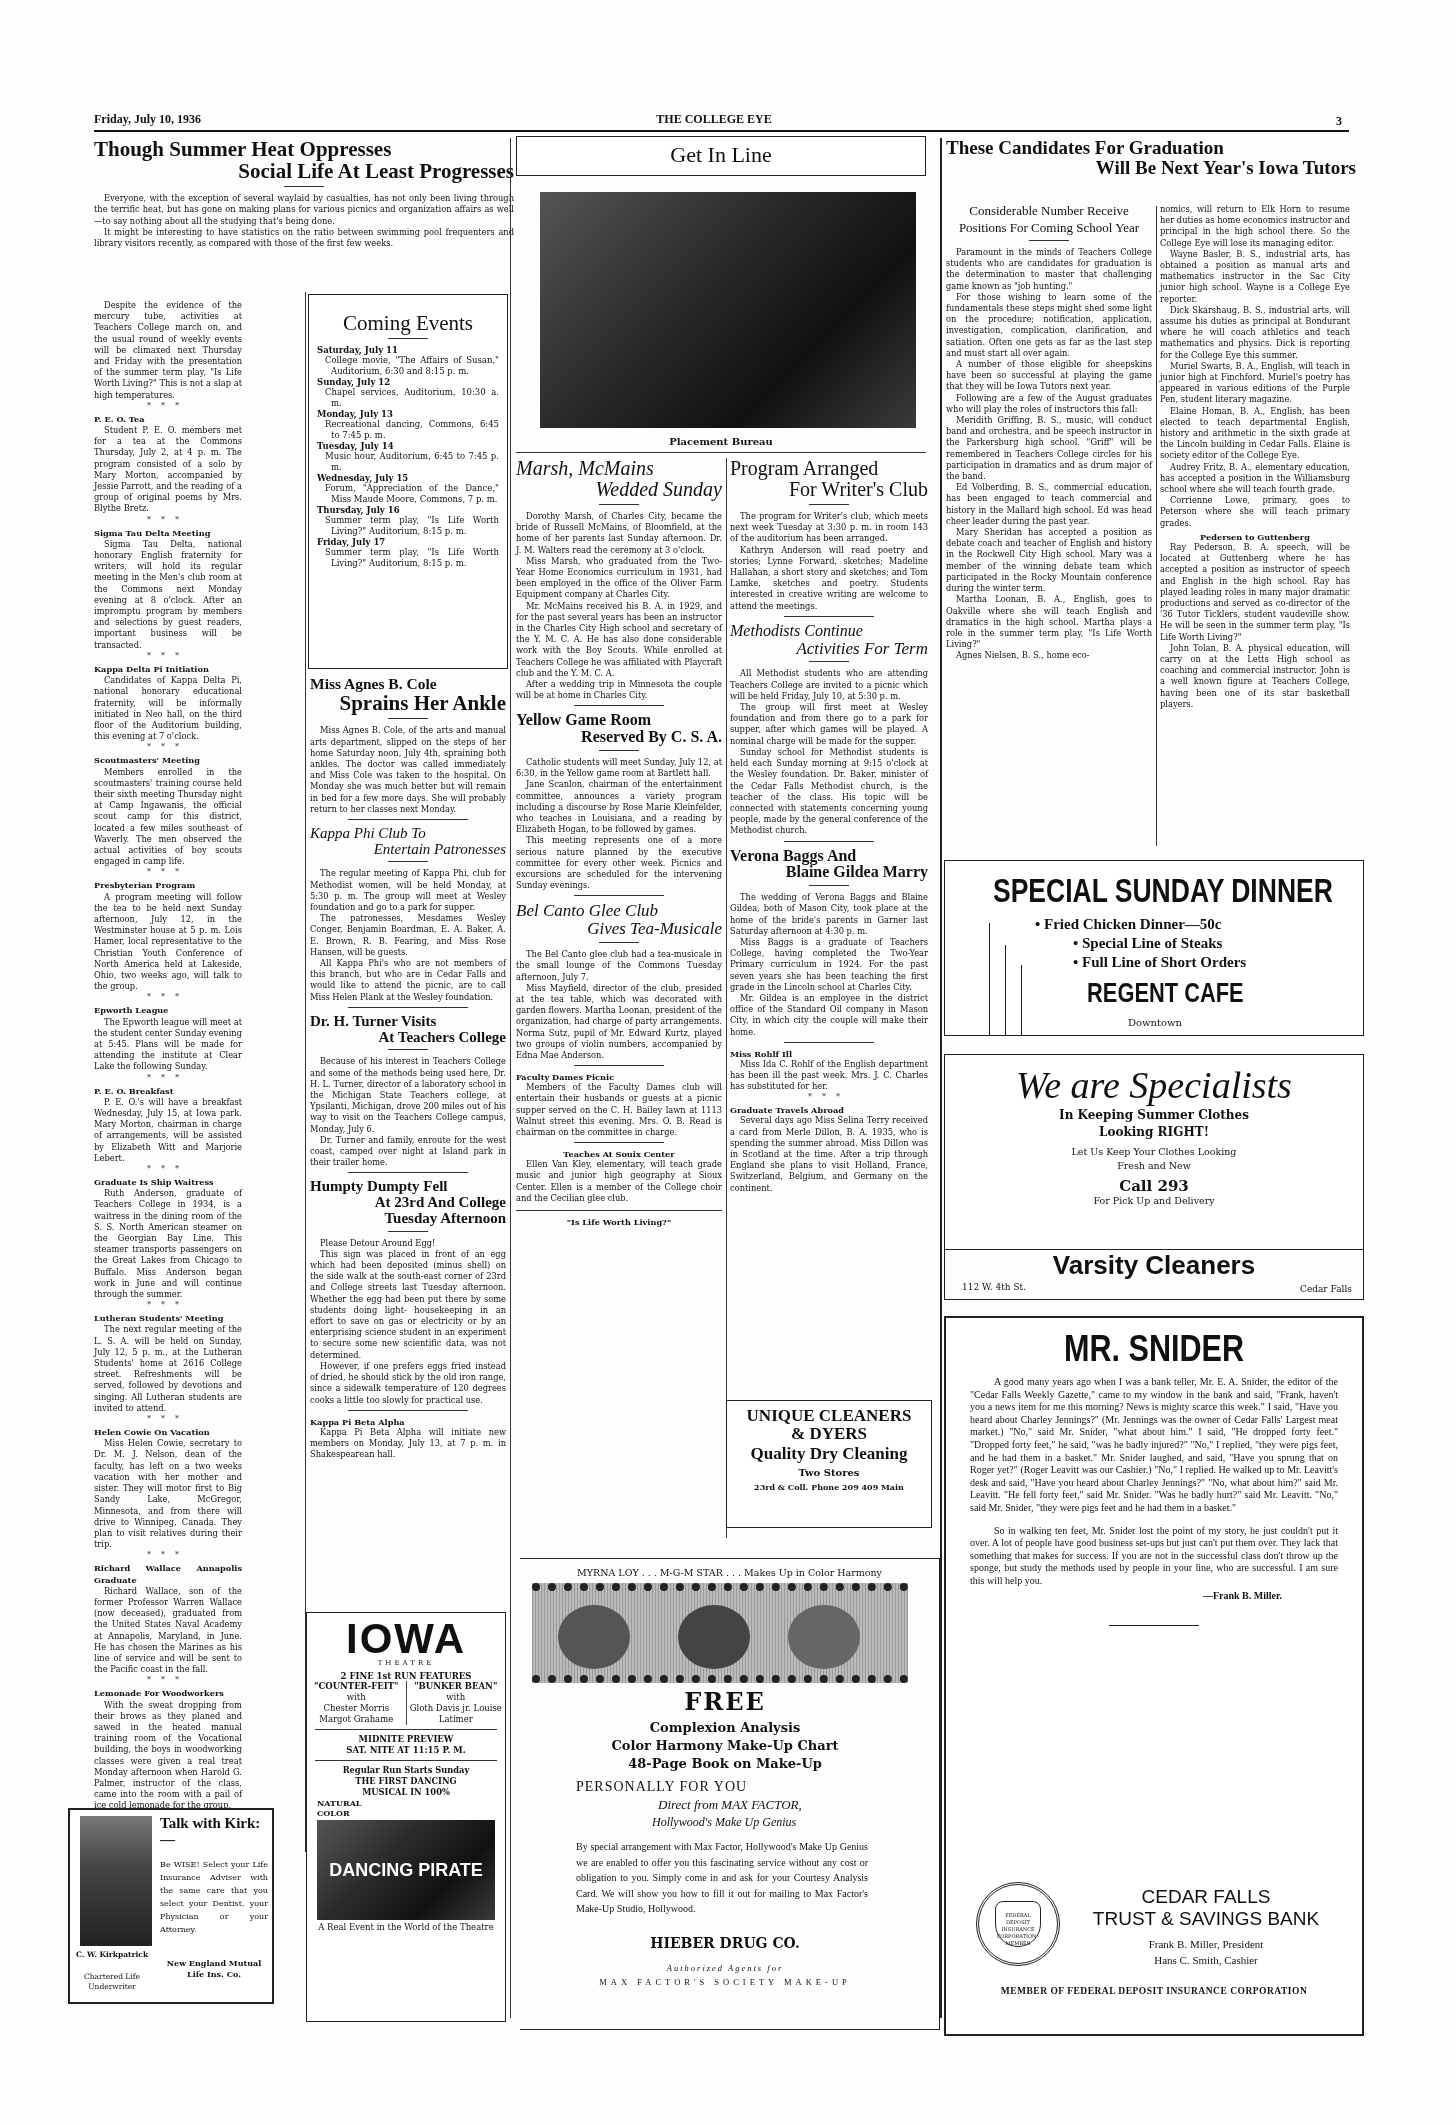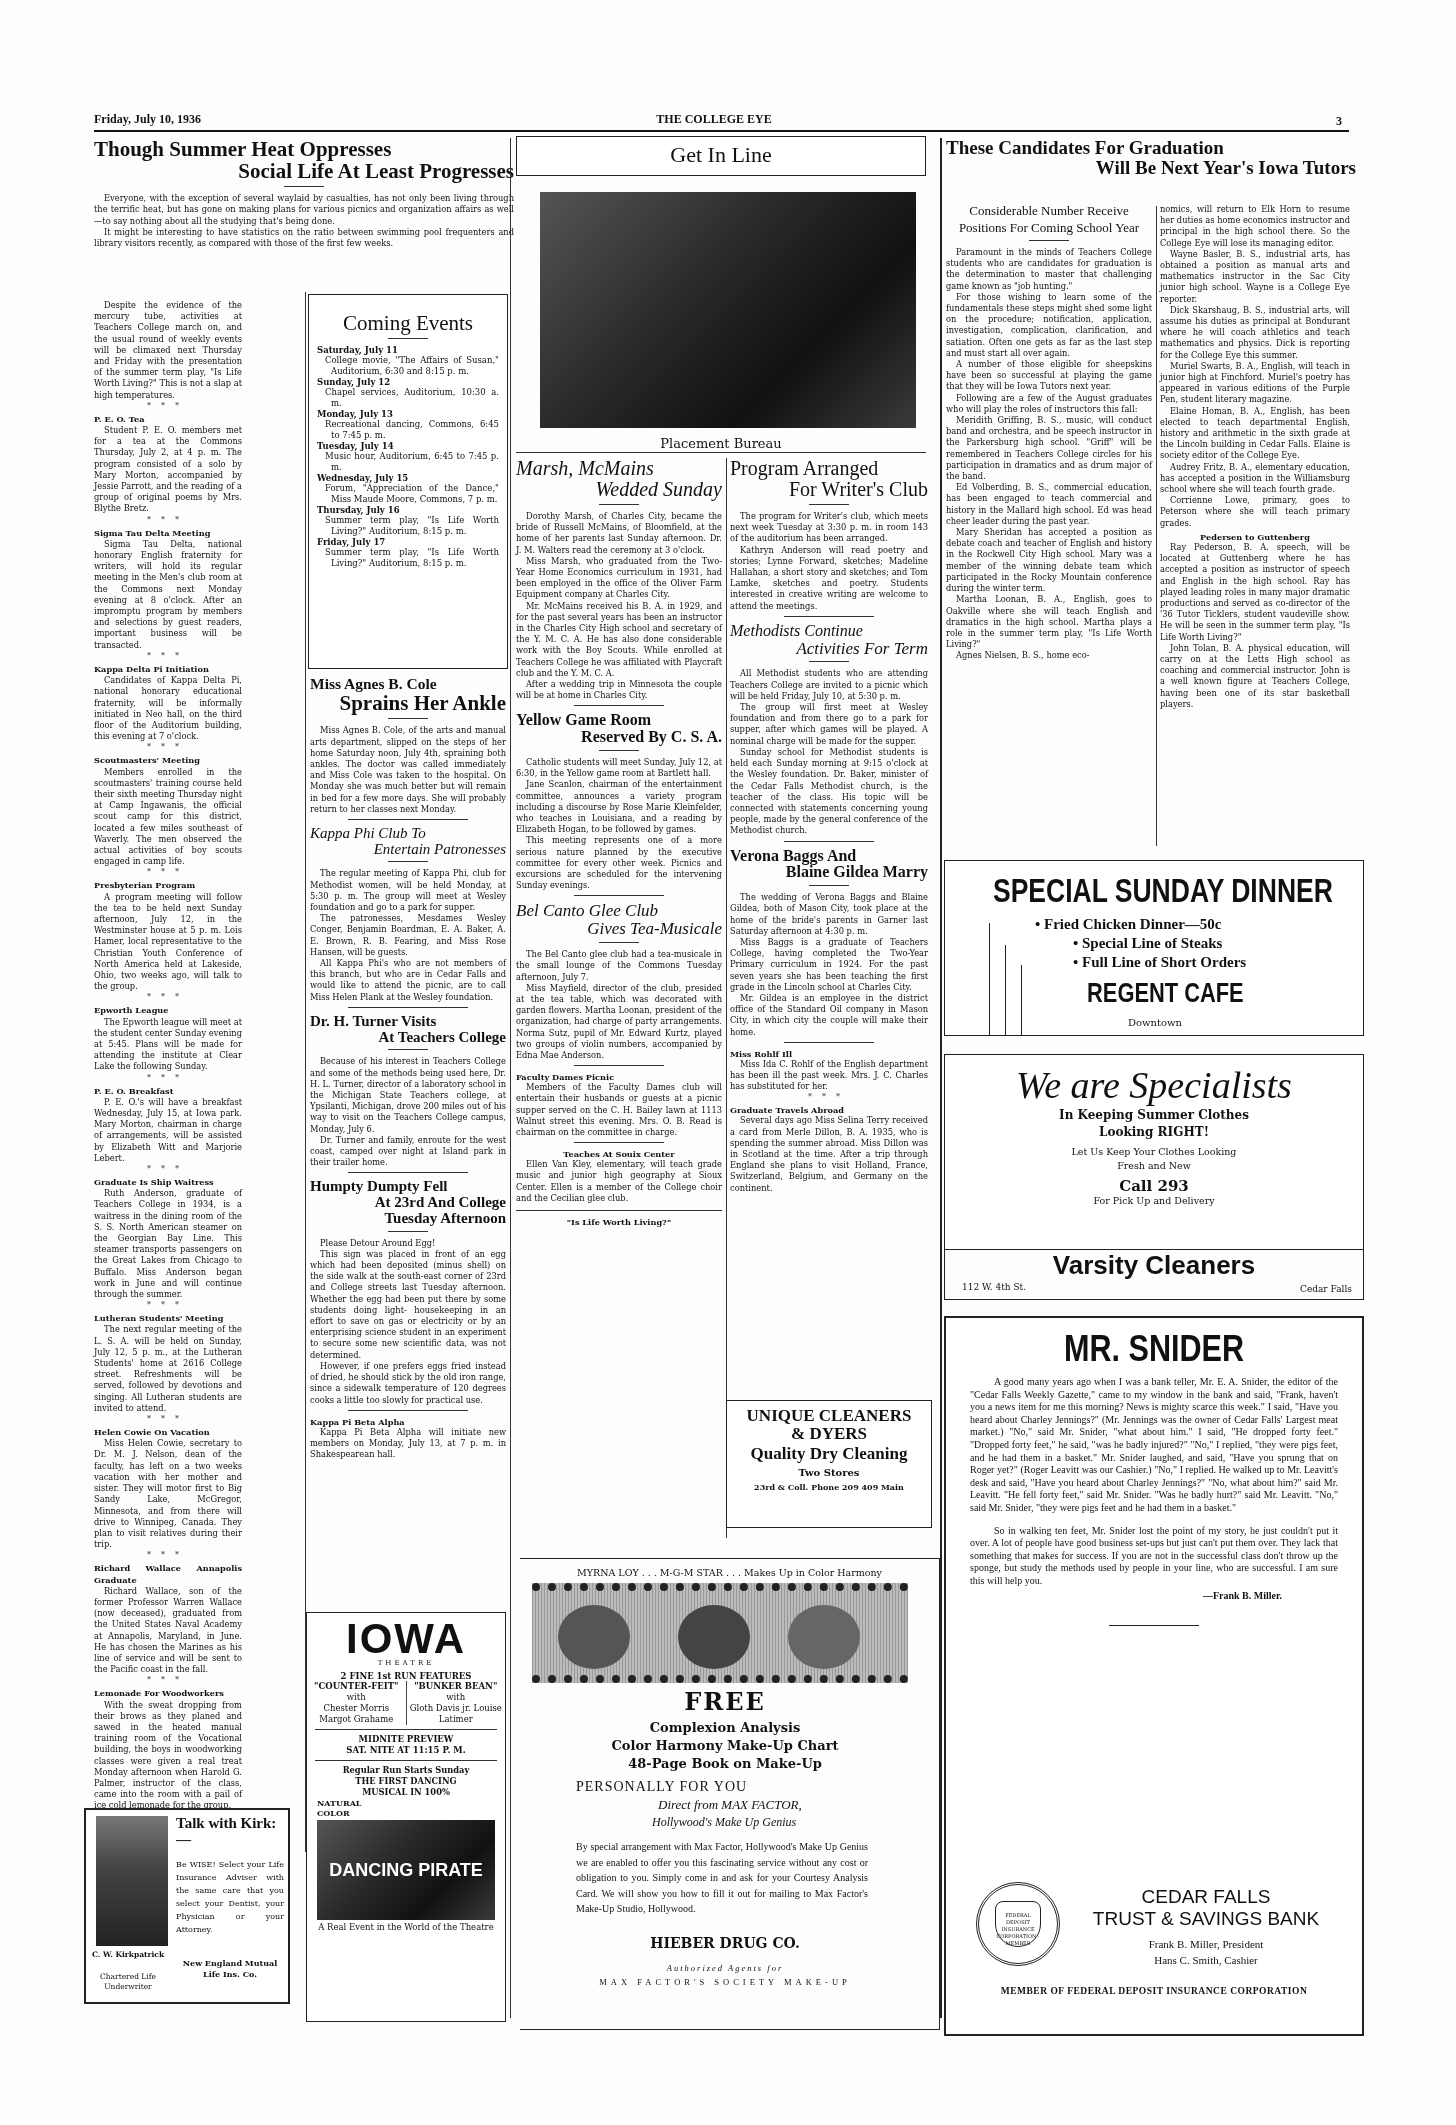--- a/index.html
+++ b/index.html
@@ -106,21 +106,21 @@
       <p>Richard Wallace, son of the former Professor Warren Wallace (now deceased), graduated from the United States Naval Academy at Annapolis, Maryland, in June. He has chosen the Marines as his line of service and will be sent to the Pacific coast in the fall.</p>
     </div>
   <div class="stars">***</div>
   <div>
       <div class="subhead">Lemonade For Woodworkers</div>
       <p>With the sweat dropping from their brows as they planed and sawed in the heated manual training room of the Vocational building, the boys in woodworking classes were given a real treat Monday afternoon when Harold G. Palmer, instructor of the class, came into the room with a pail of ice cold lemonade for the group.</p>
     </div>
 </div>
 <div class="vrule" style="left:305px;top:292px;height:1560px;"></div>
 
-<div class="box" style="left:84px;top:1808px;width:206px;height:196px;">
+<div class="box" style="left:68px;top:1808px;width:206px;height:196px;">
   <div class="abs photo" style="left:10px;top:6px;width:72px;height:130px;background:linear-gradient(180deg,#777 0%,#444 40%,#222 100%);"></div>
   <div class="abs head" style="left:90px;top:6px;width:110px;font-size:15px;">Talk with Kirk:—</div>
   <div class="abs body" style="left:90px;top:48px;width:108px;font-size:8px;line-height:13px;">Be WISE! Select your Life Insurance Adviser with the same care that you select your Dentist, your Physician or your Attorney.</div>
   <div class="abs center" style="left:0;top:140px;width:84px;font-size:7.5px;font-weight:bold;line-height:10px;">C. W. Kirkpatrick</div>
   <div class="abs center" style="left:0;top:162px;width:84px;font-size:7.5px;line-height:10px;">Chartered Life Underwriter</div>
   <div class="abs center" style="left:88px;top:148px;width:112px;font-size:8px;font-weight:bold;line-height:11px;">New England Mutual Life Ins. Co.</div>
 </div>
 
 <div class="box" style="left:308px;top:294px;width:200px;height:375px;border-width:1.5px;">
   <div class="head center" style="font-size:21px;font-weight:normal;margin-top:17px;">Coming Events</div>
@@ -220,21 +220,21 @@
   </div>
   <div class="center" style="font-size:8.5px;line-height:11px;padding:0 6px;">A Real Event in the World of the Theatre</div>
 </div>
 
 <div class="vrule" style="left:510px;top:138px;height:1880px;"></div>
 
 <div class="box" style="left:516px;top:136px;width:410px;height:40px;border-width:1.5px;">
   <div class="center head" style="font-size:22px;font-weight:normal;line-height:36px;">Get In Line</div>
 </div>
 <div class="abs photo" style="left:540px;top:192px;width:376px;height:236px;"></div>
-<div class="abs center" style="left:516px;top:436px;width:410px;font-size:13px;font-weight:normal;">Placement Bureau</div>
+<div class="abs center" style="left:516px;top:436px;width:410px;font-size:10px;font-weight:bold;">Placement Bureau</div>
 <div class="hrule" style="left:516px;top:452px;width:410px;"></div>
 
 <div class="abs" style="left:516px;top:458px;width:206px;">
   <div class="head ital" style="font-size:20px;font-weight:normal;">Marsh, McMains</div>
   <div class="head ital" style="font-size:20px;font-weight:normal;text-align:right;">Wedded Sunday</div>
   <div class="dash"></div>
   <div class="body">
     <p>Dorothy Marsh, of Charles City, became the bride of Russell McMains, of Bloomfield, at the home of her parents last Sunday afternoon. Dr. J. M. Walters read the ceremony at 3 o'clock.</p>
     <p>Miss Marsh, who graduated from the Two-Year Home Economics curriculum in 1931, had been employed in the office of the Oliver Farm Equipment company at Charles City.</p>
     <p>Mr. McMains received his B. A. in 1929, and for the past several years has been an instructor in the Charles City High school and secretary of the Y. M. C. A. He has also done considerable work with the Boy Scouts. While enrolled at Teachers College he was affiliated with Playcraft club and the Y. M. C. A.</p>

